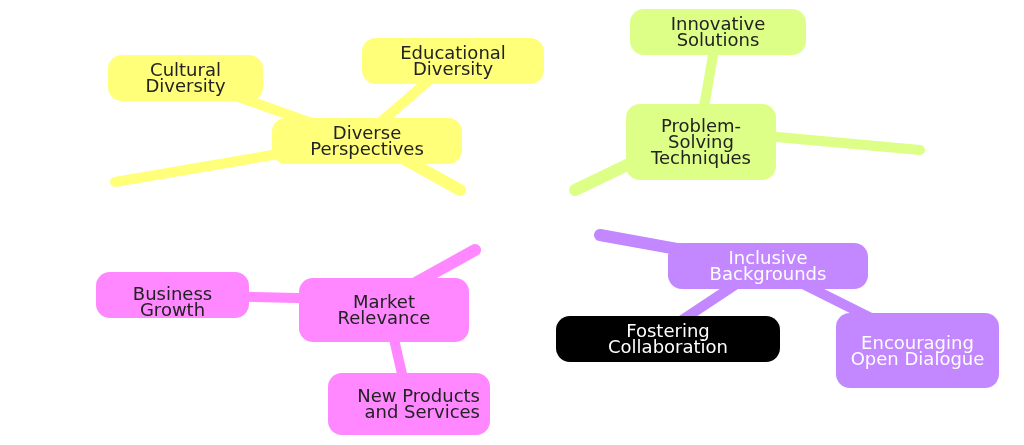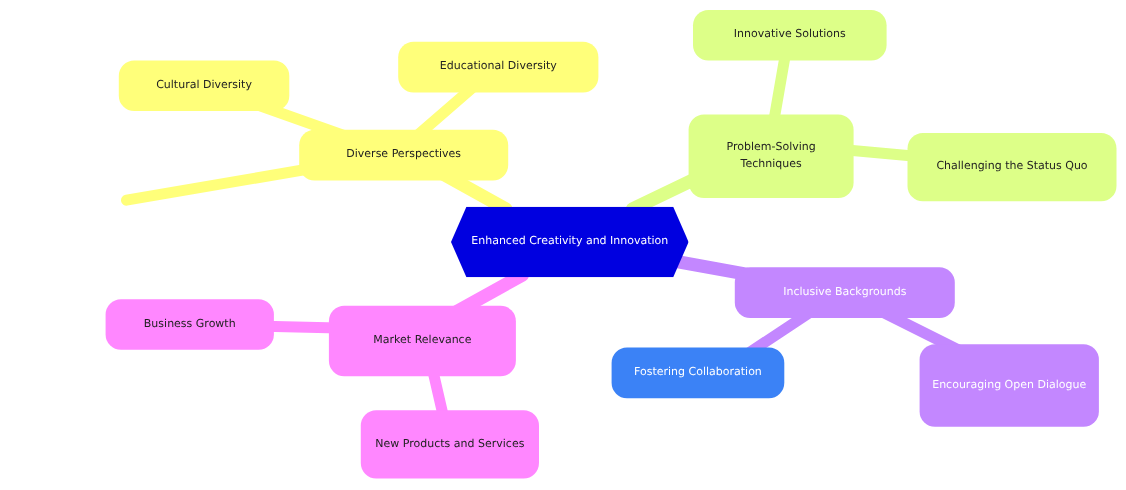--- a/index.html
+++ b/index.html
@@ -1,20 +1,20 @@
 <!DOCTYPE html>
 <html><head>
 <meta charset="utf-8">
 <style>
   html, body { margin:0; padding:0; background:#ffffff; }
   #canvas { position:relative; width:1024px; height:445px; overflow:hidden; background:#fff;
     font-family:"DejaVu Sans","Liberation Sans",sans-serif; }
   svg.edges { position:absolute; left:0; top:0; }
   .node { position:absolute; box-sizing:border-box; display:flex; align-items:center; justify-content:center;
-    text-align:center; font-size:10px; line-height:16px; border-radius:14px; padding:0 10px; color:#222; }
+    text-align:center; font-size:18px; line-height:16px; border-radius:14px; padding:0 10px; color:#222; }
   .root { background:transparent; color:#fff; border-radius:0; }
   .root-shape { position:absolute; left:0; top:0; }
   .root span { position:relative; }
 </style>
 </head>
 <body>
 
 <div id="canvas">
   <svg class="edges" width="1024" height="445">
     <g stroke-linecap="round" fill="none">
@@ -31,59 +31,50 @@
       <line x1="600" y1="235" x2="765" y2="265" stroke="#c387ff" stroke-width="12"></line>
       <line x1="765" y1="265" x2="655" y2="338" stroke="#c387ff" stroke-width="10"></line>
       <line x1="765" y1="265" x2="915" y2="340" stroke="#c387ff" stroke-width="10"></line>
 
       <line x1="475" y1="250" x2="385" y2="300" stroke="#ff87ff" stroke-width="12"></line>
       <line x1="385" y1="300" x2="170" y2="295" stroke="#ff87ff" stroke-width="10"></line>
       <line x1="385" y1="300" x2="408" y2="400" stroke="#ff87ff" stroke-width="10"></line>
     </g>
   </svg>
 
-  <div class="node root" style="left:410px;top:188px;width:216px;height:64px;">
-    <svg class="root-shape" width="216" height="64">
-      <polygon points="14,0 202,0 216,32 202,64 14,64 0,32" fill="#0000e0"></polygon>
-    </svg>
-    <span>Enhanced Creativity and Innovation</span>
-  </div>
 
   <div class="node" style="left:272px;top:118px;width:190px;height:46px;background:#ffff7a;justify-content:center;">
     <span>Diverse Perspectives</span>
     </div>
   <div class="node" style="left:108px;top:55px;width:155px;height:46px;background:#ffff7a;justify-content:center;">
     <span>Cultural Diversity</span>
     </div>
   <div class="node" style="left:362px;top:38px;width:182px;height:46px;background:#ffff7a;">
     <span>Educational Diversity</span>
     </div>
 
   <div class="node" style="left:626px;top:104px;width:150px;height:76px;background:#ddff88;">
     <span>Problem-Solving Techniques</span>
     </div>
   <div class="node" style="left:630px;top:9px;width:176px;height:46px;background:#ddff88;">
     <span>Innovative Solutions</span>
     </div>
-  <div class="node" style="left:825px;top:121px;width:190px;height:62px;background:#ddff88;">
-    <span>Challenging the Status Quo</span>
-    </div>
 
   <div class="node" style="left:668px;top:243px;width:200px;height:46px;background:#c387ff;color:#fff;">
     <span>Inclusive Backgrounds</span>
     </div>
-  <div class="node" style="left:556px;top:316px;width:157px;height:46px;background:#3b82f6;color:#fff;">
+  <div class="node" style="left:556px;top:316px;width:224px;height:46px;background:#000000;color:#fff;">
     <span>Fostering Collaboration</span>
     </div>
   <div class="node" style="left:836px;top:313px;width:163px;height:75px;background:#c387ff;color:#fff;">
     <span>Encouraging Open Dialogue</span>
     </div>
 
   <div class="node" style="left:299px;top:278px;width:170px;height:64px;background:#ff87ff;justify-content:center;">
     <span>Market Relevance</span>
     </div>
-  <div class="node" style="left:96px;top:272px;width:153px;height:46px;background:#ff87ff;">
+  <div class="node" style="left:96px;top:272px;width:153px;height:46px;background:#ff87ff;align-items:flex-end;">
     <span>Business Growth</span>
     </div>
-  <div class="node" style="left:328px;top:373px;width:162px;height:62px;background:#ff87ff;">
+  <div class="node" style="left:328px;top:373px;width:162px;height:62px;background:#ff87ff;text-align:right;">
     <span>New Products and Services</span>
     </div>
 </div>
 
 </body></html>

